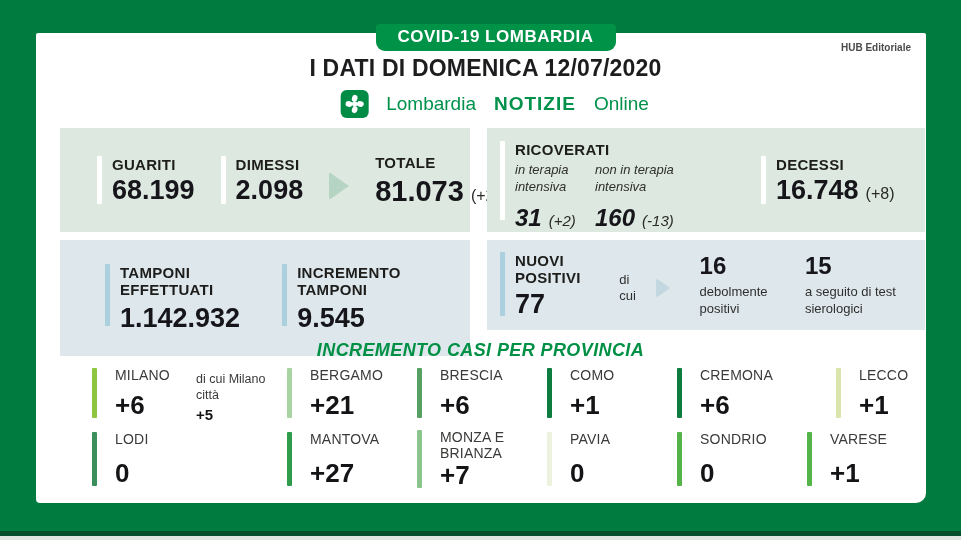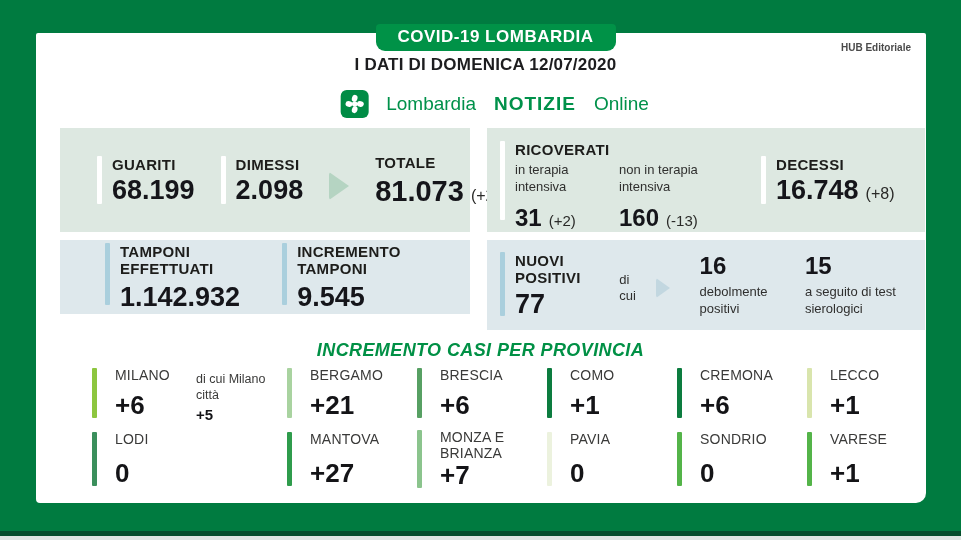--- a/index.html
+++ b/index.html
@@ -7,21 +7,21 @@
   body { font-family:"Liberation Sans","DejaVu Sans",sans-serif; }
   .canvas { position:relative; width:961px; height:540px; background:#007b40; overflow:hidden; }
   .panel { position:absolute; left:36px; top:33px; width:890px; height:470px; background:#ffffff; border-radius:2px 2px 10px 4px; }
   .bottom-dark { position:absolute; left:0; right:0; bottom:4px; height:5px; background:#054e2c; }
   .bottom-light { position:absolute; left:0; right:0; bottom:0; height:4px; background:#dfe6e2; }
 
   .badge { position:absolute; top:24px; left:50%; transform:translateX(calc(-50% + 15px));
            background:#009247; color:#ffffff; font-size:17px; font-weight:bold; letter-spacing:.5px;
            padding:3px 22px 4px; border-radius:4px 4px 9px 9px; white-space:nowrap; }
   .title { position:absolute; top:55px; left:0; width:961px; text-align:center; text-indent:10px;
-           font-size:17px; font-weight:bold; color:#1d1d1f; letter-spacing:.2px; }
+           font-size:23px; font-weight:bold; color:#1d1d1f; letter-spacing:.2px; }
   .publisher { position:absolute; top:42px; right:50px; font-size:10px; font-weight:bold; color:#4a4a4a; }
 
   .logo-row { position:absolute; top:90px; left:50%; transform:translateX(calc(-50% + 14px));
               display:flex; align-items:center; gap:18px; white-space:nowrap; }
   .logo-mark { width:28px; height:28px; background:#008c45; border-radius:6px; display:flex; align-items:center; justify-content:center; }
   .logo-brand { font-size:19px; color:#00914a; }
   .logo-notizie { font-size:19px; color:#00914a; font-weight:bold; letter-spacing:1px; }
   .logo-online { font-size:19px; color:#00914a; font-weight:300; }
 
   .card { position:absolute; display:flex; align-items:center; }
@@ -109,21 +109,21 @@
           <span class="delta">(+277)</span>
         </div>
       </div>
     </div>
   </div>
 
   <div class="card sage" style="left:487px; top:128px; width:285px; height:104px; padding-left:13px; gap:10px; align-items:flex-start; padding-top:13px;">
     <div class="vbar white" style="height:79px;"></div>
     <div>
       <div class="lbl">RICOVERATI</div>
-      <div style="display:flex; gap:24px; margin-top:4px;">
+      <div style="display:flex; margin-top:4px;font-style:italic;">
         <div>
           <div class="sublbl" style="max-width:80px;">in terapia intensiva</div>
           <div class="numrow" style="margin-top:10px;">
             <span class="num" style="font-size:24px;">31</span>
             <span class="delta" style="font-size:15px;">(+2)</span>
           </div>
         </div>
         <div>
           <div class="sublbl" style="max-width:105px;">non in terapia intensiva</div>
           <div class="numrow" style="margin-top:10px;">
@@ -139,21 +139,21 @@
     <div class="vbar white" style="height:48px;"></div>
     <div class="col" style="height:48px; display:flex; flex-direction:column; justify-content:space-between;">
       <div class="lbl">DECESSI</div>
       <div class="numrow">
         <span class="num" style="font-size:27px;">16.748</span>
         <span class="delta">(+8)</span>
       </div>
     </div>
   </div>
 
-  <div class="card blue" style="left:60px; top:240px; width:410px; height:74px; padding-left:45px; gap:42px;">
+  <div class="card blue" style="left:60px; top:240px; width:410px; height:116px; padding-left:45px; gap:42px;">
     <div class="stat">
       <div class="vbar lblue" style="height:62px;"></div>
       <div>
         <div class="lbl" style="max-width:110px;">TAMPONI EFFETTUATI</div>
         <div class="num" style="font-size:27px; margin-top:5px;">1.142.932</div>
       </div>
     </div>
     <div class="stat">
       <div class="vbar lblue" style="height:62px;"></div>
       <div>
@@ -219,21 +219,21 @@
       <div class="pval">+1</div>
       </div>
   </div>
   <div class="prov" style="left:677px; top:368px; height:50px;">
     <div class="pbar" style="background-color: rgb(12, 124, 63);"></div>
     <div class="pcol">
         <div class="pname">CREMONA</div>
       <div class="pval">+6</div>
       </div>
   </div>
-  <div class="prov" style="left:799px; top:368px; height:50px;padding-left:8px;">
+  <div class="prov" style="left:828px; top:368px; height:50px;padding-left:8px;">
     <div class="pbar" style="background-color: rgb(217, 229, 173);"></div>
     <div class="pcol">
         <div class="pname">LECCO</div>
       <div class="pval">+1</div>
       </div>
   </div>
 
   <div class="prov" style="left:92px; top:432px; height:54px;">
     <div class="pbar" style="background-color: rgb(59, 143, 92);"></div>
     <div class="pcol">

